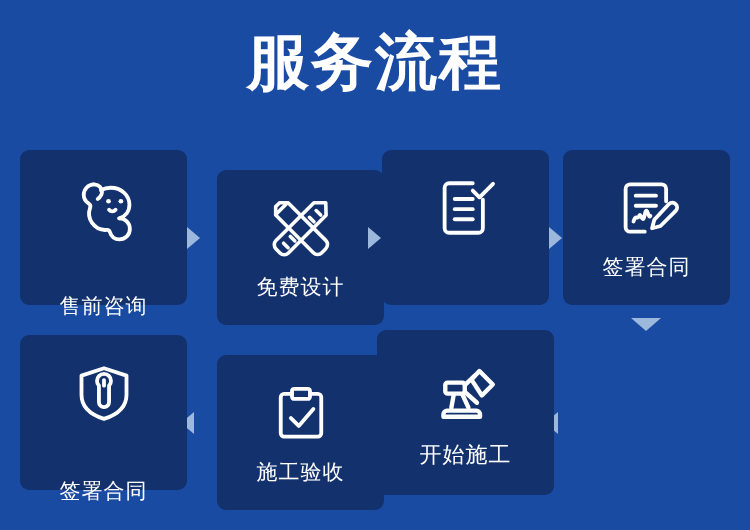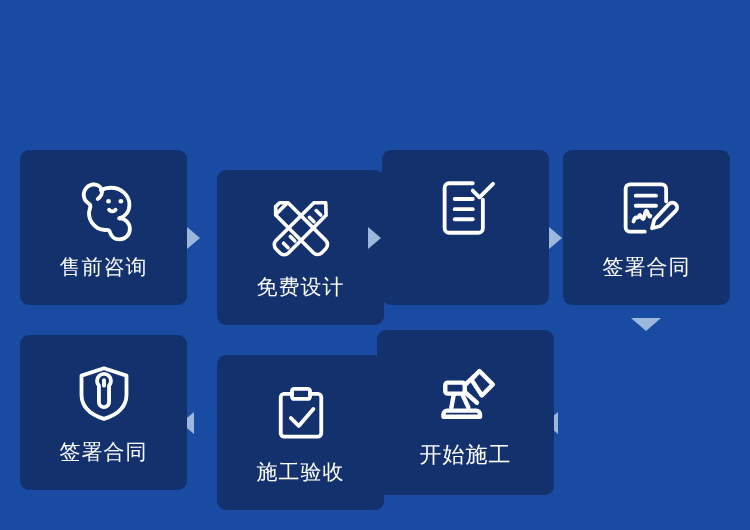--- a/index.html
+++ b/index.html
@@ -53,21 +53,21 @@
     border-radius: 9px;
     box-sizing: border-box;
     display: flex;
     flex-direction: column;
     align-items: center;
     justify-content: flex-start;
   }
   .step-card.row1 { top: 2px; }
   .step-card.row2 { top: 187px; }
 
-  .step-card.col1 { left: 20px; }
+  .step-card.col1 { left: 20px; gap: 39px; }
   .step-card.col2 { left: 217px; margin-top: 20px; }
   .step-card.col3 { left: 382px; }
   .step-card.col4 { left: 563px; }
 
   
   .step-card.emphasis {
     width: 177px;
     height: 165px;
     left: 377px;
     top: 182px;
@@ -132,20 +132,21 @@
   .arrow-down  { left: 631px; top: 170px; }
   .arrow-r2-a { left: 181px; top: 264px; }
   .arrow-r2-b { left: 362px; top: 264px; }
   .arrow-r2-c { left: 545px; top: 264px; }
 </style>
 </head>
 <body>
 
 <div id="page">
 
+  <div class="page-title">服务流程</div>
 
   <div class="steps-grid">
 
     <div class="step-card row1 col1">
       <span class="step-icon">
         <svg viewBox="0 0 64 64" fill="none" stroke="#ffffff" stroke-width="3.4" stroke-linecap="round" stroke-linejoin="round">
           <path d="M23 11c-5 0-9 4.2-9 9.4 0 4 2.1 6 4.4 7.6 1.3.9 1.8 2.3 1.3 3.7-1.6 4.4-1.1 9.6 1.7 13.6 3.1 4.4 8 6.6 12.9 6.2 1.4-.1 2.6.7 3 2 1.2 3.9 4.3 6.4 8.4 6.4 5.2 0 9.3-4.1 9.3-9.3 0-5.3-4.2-9.4-9.4-9.4"></path>
           <path d="M45.6 41.2c5.4-1.6 9-6.3 9-12.1C54.6 20.5 47.2 14 38 14c-3.2 0-6.2.8-8.7 2.2"></path>
           <path d="M23 11c4.4 0 7.2 3.2 7.2 6.6 0 2.9-1.6 4.8-3.8 6.4"></path>
           <circle cx="36" cy="26" r="2.1" fill="#ffffff" stroke="none"></circle>

